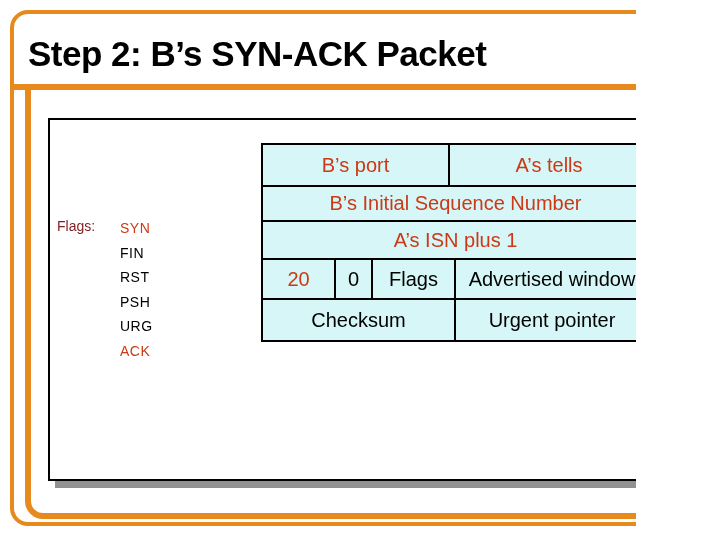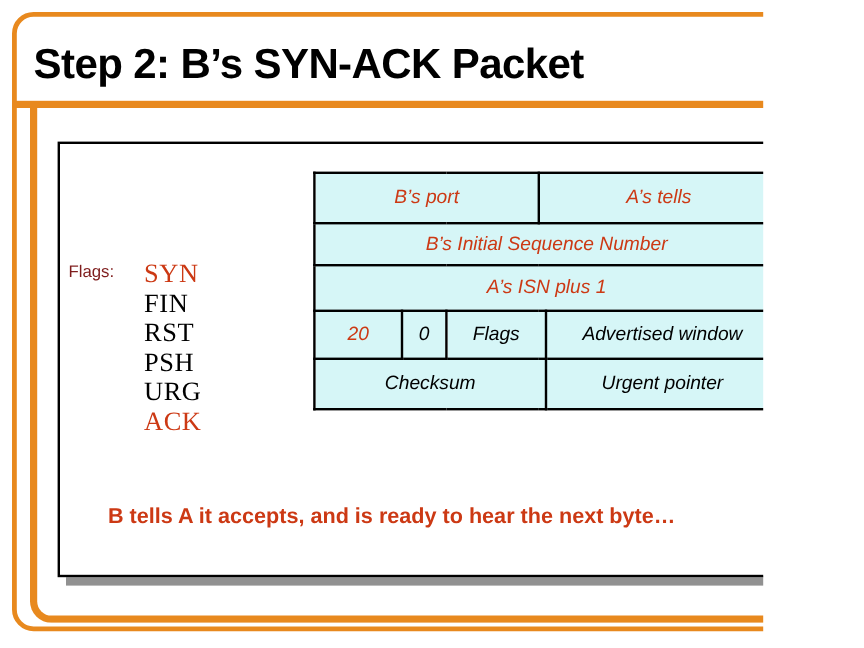--- a/index.html
+++ b/index.html
@@ -31,32 +31,32 @@
   .logo{left:644px;top:10px;width:66px;height:68px;}
   .copyright-mark{left:694px;top:68px;font-size:8px;color:#555;line-height:1;}
   
   .content-box{
     left:48px;top:118px;width:632px;height:363px;box-sizing:border-box;
     background:#fff;border:2px solid #000;
     box-shadow:7px 7px 0 var(--shadow);
   }
   
   .flags-label{left:57px;top:218px;font-size:14px;color:#7f1d1d;line-height:1.2;}
-  .flags-list{left:120px;top:216px;font-size:22px;line-height:24.5px;color:#000;font-family:Liberation Serif, serif;}
+  .flags-list{left:120px;top:216px;font-size:14px;line-height:24.5px;color:#000;}
   .flags-list div{letter-spacing:0.5px;}
   .accent{color:var(--accent) !important;}
   
   table.packet{
     position:absolute;left:261px;top:143px;width:387px;
     border-collapse:collapse;table-layout:fixed;
   }
   table.packet td{
     background:var(--cell-bg);border:2px solid #000;
     text-align:center;vertical-align:middle;
-    font-size:16px;color:#000;padding:1px;overflow:hidden;white-space:nowrap;font-style:italic;
+    font-size:20px;color:#000;padding:1px;overflow:hidden;white-space:nowrap;
   }
   
   .footer-note{
     left:90px;top:420px;font-size:18px;font-weight:bold;color:var(--accent);
     line-height:1.2;white-space:nowrap;
   }
   .page-number{
     left:655px;top:499px;font-family:"Liberation Serif",serif;
     font-size:12px;color:#222;line-height:1;
   }
@@ -138,17 +138,16 @@
       <td colspan="2">Flags</td>
       <td>Advertised window</td>
     </tr>
     <tr style="height:42px">
       <td colspan="4">Checksum</td>
       <td>Urgent pointer</td>
     </tr>
   </tbody>
     </table>
 
-  <div class="abs footer-note">B tells A it accepts, and is ready to hear the next byte…</div>
 
   <div class="abs page-number">19</div>
 
 </div>
 
 </body></html>

